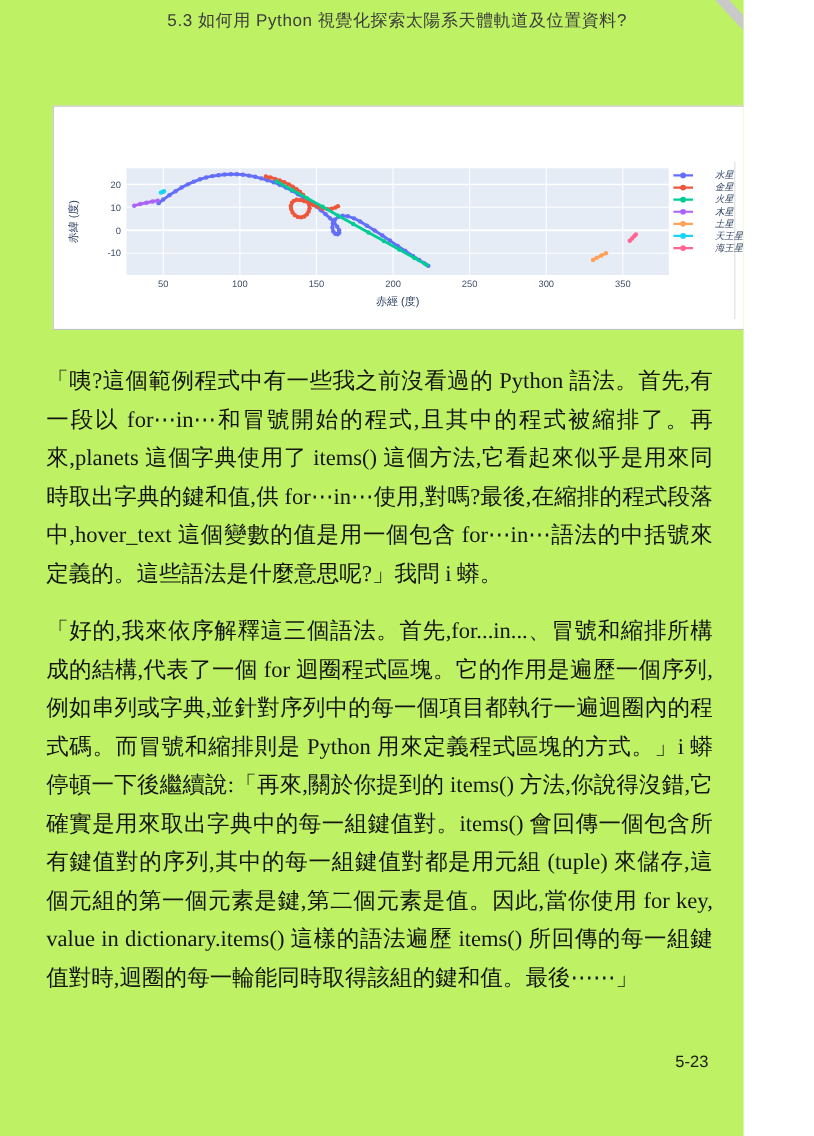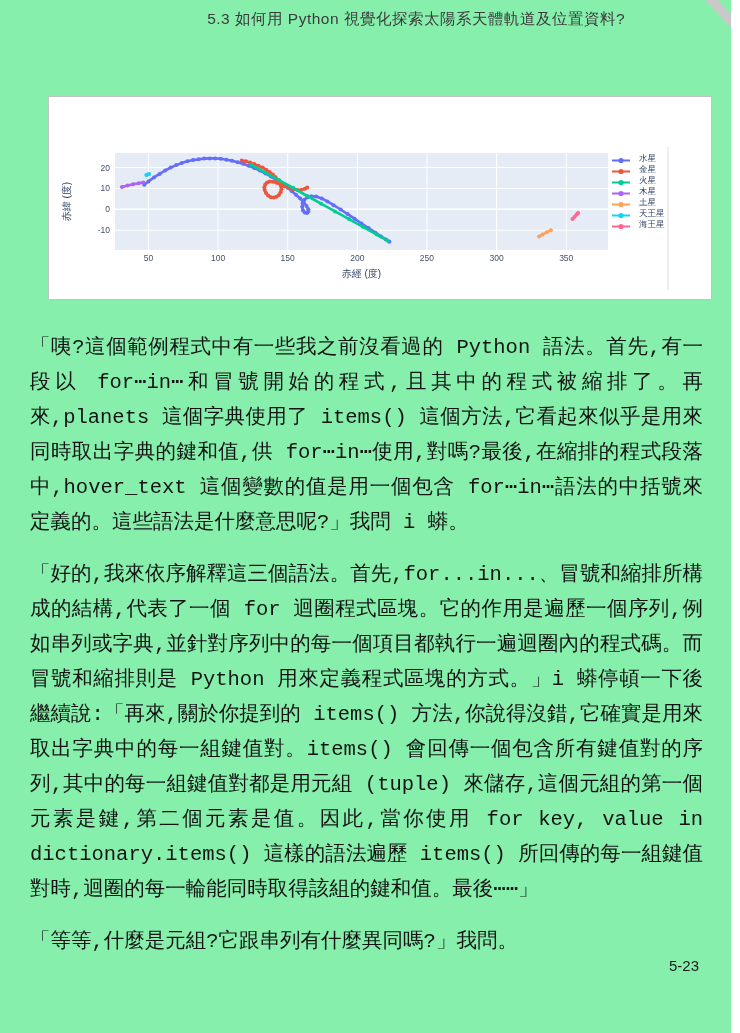--- a/index.html
+++ b/index.html
@@ -1,38 +1,38 @@
 <!DOCTYPE html>
 <html><head>
 <meta charset="utf-8">
 <style>
   html,body{margin:0;padding:0;background:#ffffff;}
-  .page{position:relative;width:731px;height:1033px;background:#86efac;overflow:hidden;
+  .page{position:relative;width:676px;height:1033px;background:#bef264;overflow:hidden;
         font-family:"Liberation Sans","DejaVu Sans",sans-serif;}
   
   .header{position:absolute;top:9px;right:106px;font-size:15.5px;color:#3c3c3c;
           letter-spacing:0.5px;font-family:"Liberation Sans","DejaVu Sans",sans-serif;}
   
   .corner{position:absolute;top:0;right:0;width:90px;height:90px;pointer-events:none;}
   
   .chart-box{position:absolute;left:48px;top:96px;width:662px;height:202px;margin:0;
              background:#ffffff;border:1px solid #c3c3c3;}
   .chart-title{position:absolute;left:56px;top:13px;font-size:11.5px;font-weight:600;
                color:#2a3f5f;letter-spacing:0.2px;}
   #chart-svg{position:absolute;left:0;top:0;}
   .tick{fill:#42506b;font-size:8.5px;font-family:"Liberation Sans","DejaVu Sans",sans-serif;}
   .axlabel{fill:#2a3f5f;font-size:10px;font-family:"Liberation Sans","DejaVu Sans",sans-serif;}
   .legend{position:absolute;left:563px;top:57px;display:flex;flex-direction:column;}
-  .legend-item{display:flex;align-items:flex-end;gap:9px;height:11px;}
+  .legend-item{display:flex;align-items:center;gap:20px;height:11px;font-style:italic;}
   .legend-label{font-size:8.5px;color:#2a3f5f;white-space:nowrap;}
   
   .bodytext{position:absolute;left:30px;right:28px;top:330px;
             font-family:"Liberation Serif","DejaVu Serif",serif;
             font-size:20.5px;line-height:35px;color:#141414;text-align:justify;}
-  .bodytext p{margin:0 0 17px 0;font-family:Liberation Mono, monospace;}
+  .bodytext p{margin:0 0 17px 12px;}
   
   .pagenum{position:absolute;right:32px;top:957px;font-size:15px;color:#1c1c1c;
            font-family:"Liberation Sans","DejaVu Sans",sans-serif;}
 </style>
 </head>
 <body>
 
 <div class="page">
 
   <div class="corner">
@@ -246,18 +246,17 @@
             <circle cx="9" cy="4.5" r="2.6" fill="#ff6692"></circle>
           </svg>
           <span class="legend-label">海王星</span>
         </div>
       </div>
   </figure>
 
   <div class="bodytext">
     <p>「咦?這個範例程式中有一些我之前沒看過的 Python 語法。首先,有一段以 for⋯in⋯和冒號開始的程式,且其中的程式被縮排了。再來,planets 這個字典使用了 items() 這個方法,它看起來似乎是用來同時取出字典的鍵和值,供 for⋯in⋯使用,對嗎?最後,在縮排的程式段落中,hover_text 這個變數的值是用一個包含 for⋯in⋯語法的中括號來定義的。這些語法是什麼意思呢?」我問 i 蟒。</p>
     <p>「好的,我來依序解釋這三個語法。首先,for...in...、冒號和縮排所構成的結構,代表了一個 for 迴圈程式區塊。它的作用是遍歷一個序列,例如串列或字典,並針對序列中的每一個項目都執行一遍迴圈內的程式碼。而冒號和縮排則是 Python 用來定義程式區塊的方式。」i 蟒停頓一下後繼續說:「再來,關於你提到的 items() 方法,你說得沒錯,它確實是用來取出字典中的每一組鍵值對。items() 會回傳一個包含所有鍵值對的序列,其中的每一組鍵值對都是用元組 (tuple) 來儲存,這個元組的第一個元素是鍵,第二個元素是值。因此,當你使用 for key, value in dictionary.items() 這樣的語法遍歷 items() 所回傳的每一組鍵值對時,迴圈的每一輪能同時取得該組的鍵和值。最後⋯⋯」</p>
-    <p>「等等,什麼是元組?它跟串列有什麼異同嗎?」我問。</p>
   </div>
 
   <div class="pagenum">5-23</div>
 
 </div>
 
 </body></html>

